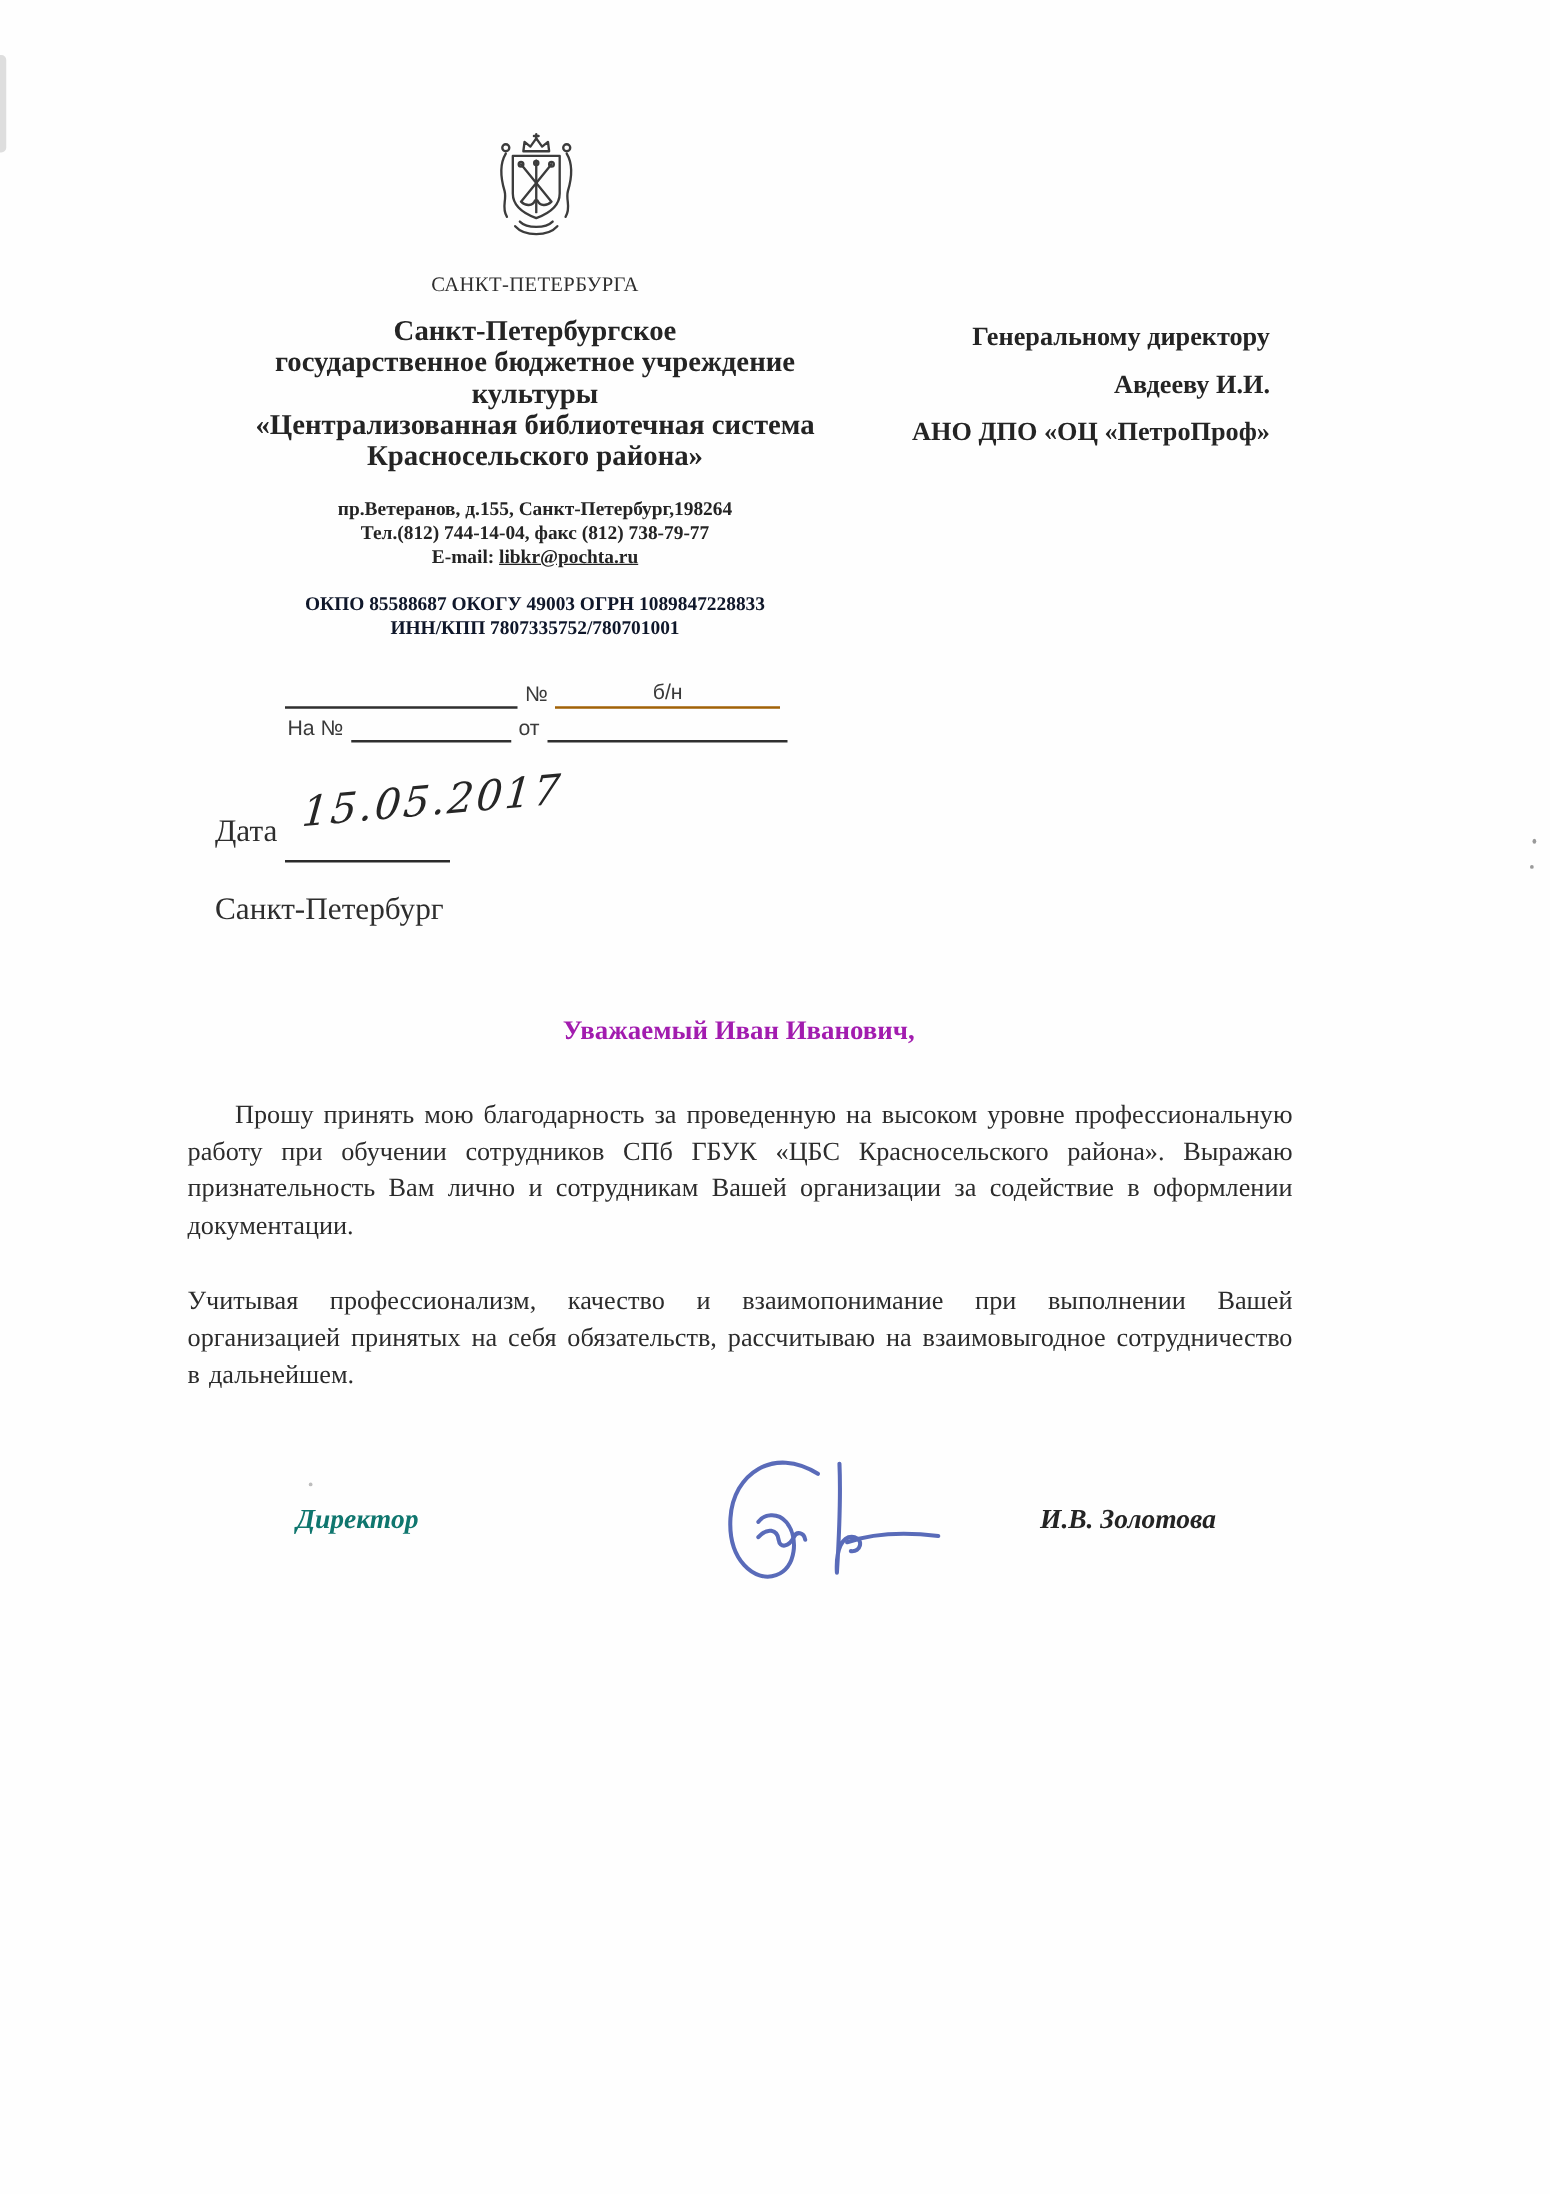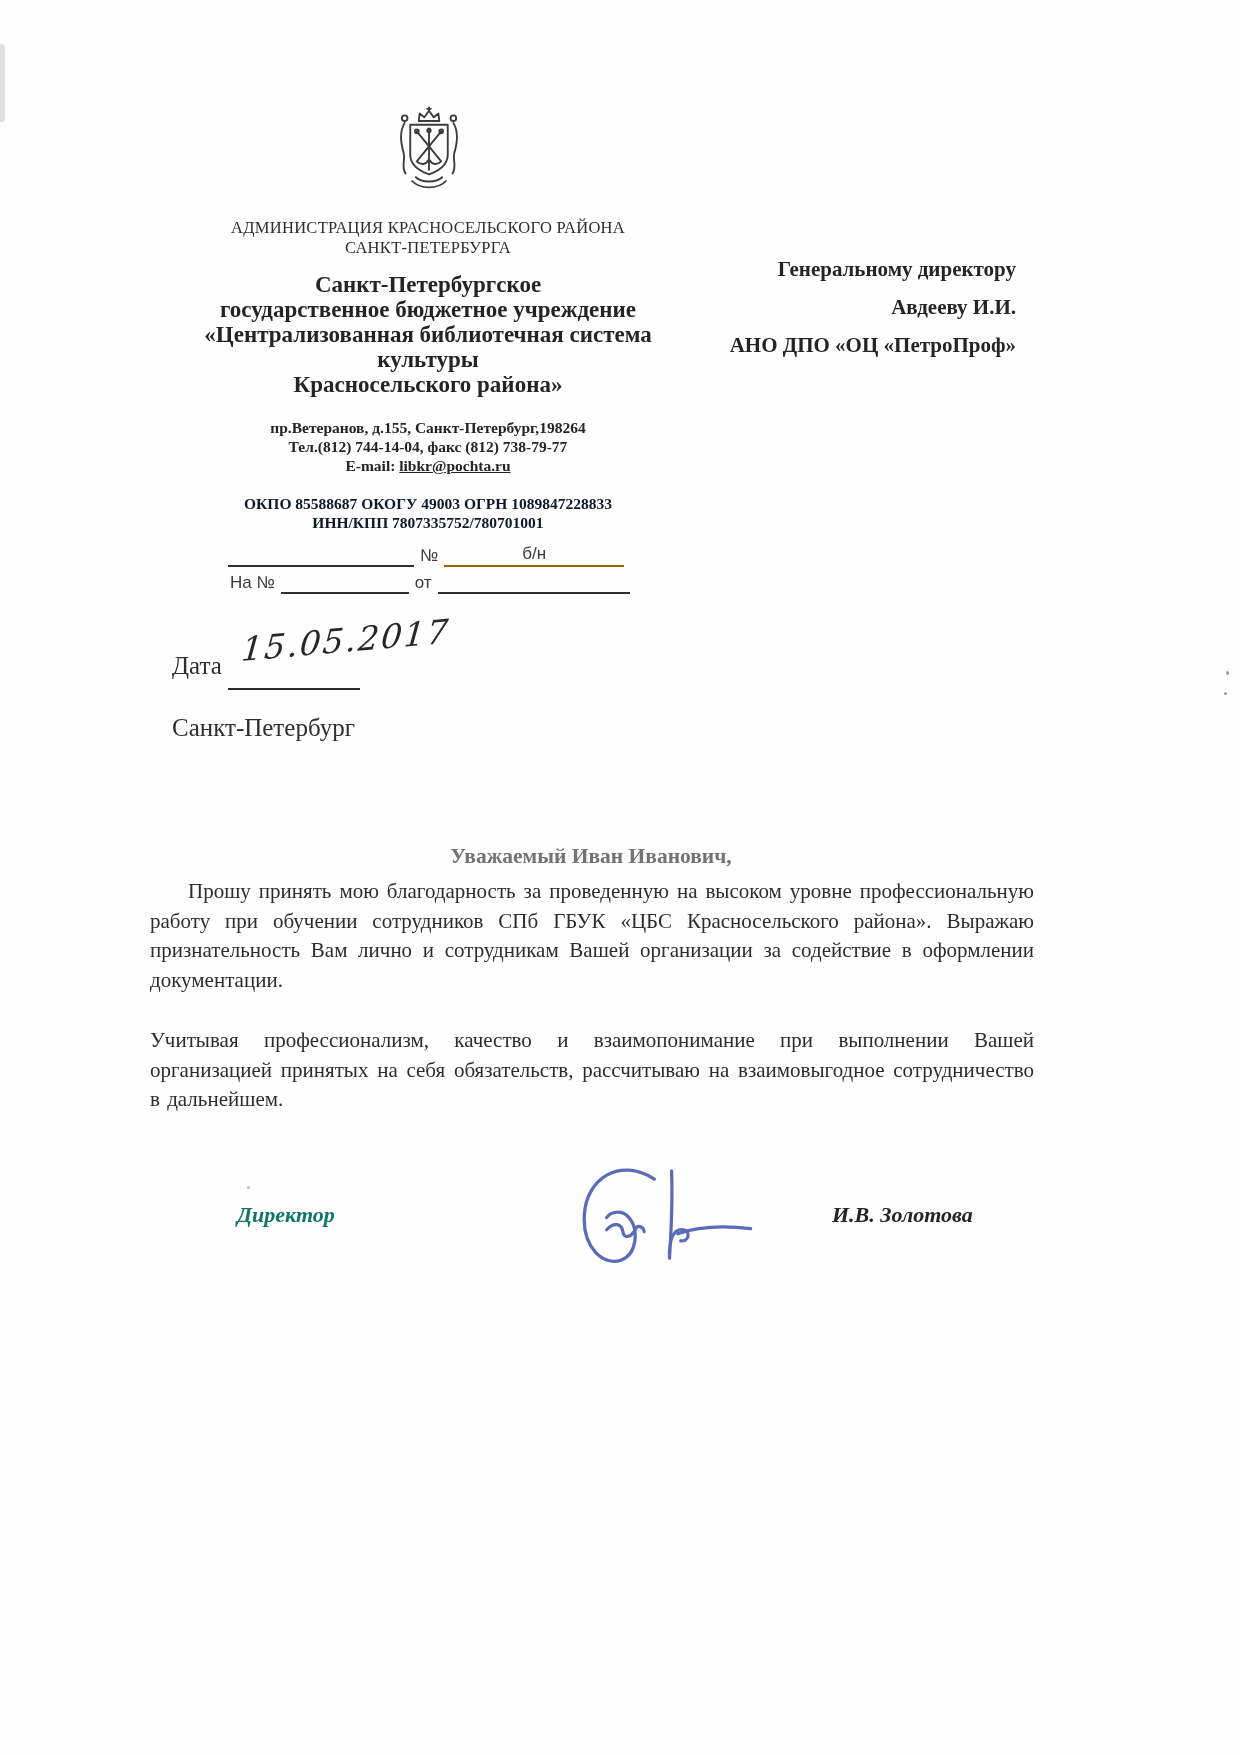--- a/index.html
+++ b/index.html
@@ -41,21 +41,21 @@
   .date-label{position:absolute;left:172px;top:652px;font-size:25px;color:#2e2e2e;}
   .hand-date{
     position:absolute;left:240px;top:630px;font-size:33px;letter-spacing:2px;
     font-style:italic;font-family:"DejaVu Serif",serif;
     transform:rotate(-5deg) skewX(-10deg);transform-origin:left bottom;
   }
   .date-underline{position:absolute;left:228px;top:662px;width:132px;height:26px;border-bottom:2.5px solid #2b2b2b;}
   .city-line{position:absolute;left:172px;top:714px;font-size:25px;color:#2e2e2e;}
 
   
-  .salutation{position:absolute;left:150px;top:844px;width:882px;text-align:center;font-weight:bold;font-size:21.5px;color:#737373;}
+  .salutation{position:absolute;left:150px;top:812px;width:882px;text-align:center;font-weight:bold;font-size:21.5px;color:#a21caf;}
   .para{position:absolute;left:150px;width:884px;font-size:21px;line-height:29.5px;text-align:justify;color:#2c2c2c;word-spacing:2px;}
   .para1{top:877px;text-indent:38px;}
   .para2{top:1026px;}
 
   
   .sig-title{position:absolute;left:237px;top:1202px;font-weight:bold;font-style:italic;font-size:22px;color:#0f766e;}
   .sig-name{position:absolute;left:832px;top:1202px;font-weight:bold;font-style:italic;font-size:22px;color:#242424;}
   .sig-ink{position:absolute;left:558px;top:1148px;width:218px;height:128px;}
 </style>
 </head>
@@ -83,27 +83,26 @@
         <path d="M24,18 C18,28 20,40 23,50 C25,58 20,64 25,72"></path>
         <path d="M76,18 C82,28 80,40 77,50 C75,58 80,64 75,72"></path>
         <circle cx="24" cy="13" r="3"></circle>
         <circle cx="76" cy="13" r="3"></circle>
         <path d="M36,76 C42,82 58,82 64,76 M32,80 C40,89 60,89 68,80"></path>
       </g>
     </svg>
   </div>
 
   <div class="lh-col">
-    <div class="admin-line">АДМИНИСТРАЦИЯ КРАСНОСЕЛЬСКОГО РАЙОНА</div>
     <div class="admin-line">САНКТ-ПЕТЕРБУРГА</div>
     <div class="org-name">
       <div>Санкт-Петербургское</div>
       <div>государственное бюджетное учреждение</div>
+      <div>культуры</div>
       <div>«Централизованная библиотечная система</div>
-      <div>культуры</div>
       <div>Красносельского района»</div>
     </div>
     <div class="addr-block">
       <div>пр.Ветеранов, д.155, Санкт-Петербург,198264</div>
       <div>Тел.(812) 744-14-04, факс (812) 738-79-77</div>
       <div>
         <span>E-mail:</span>
         <span class="email-underline">libkr@pochta.ru</span>
       </div>
     </div>

